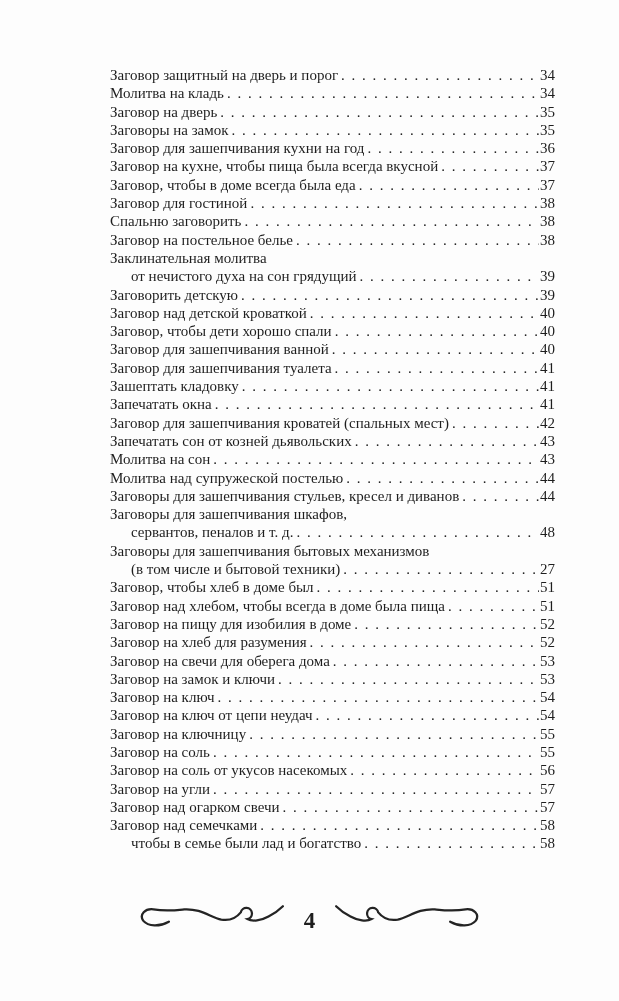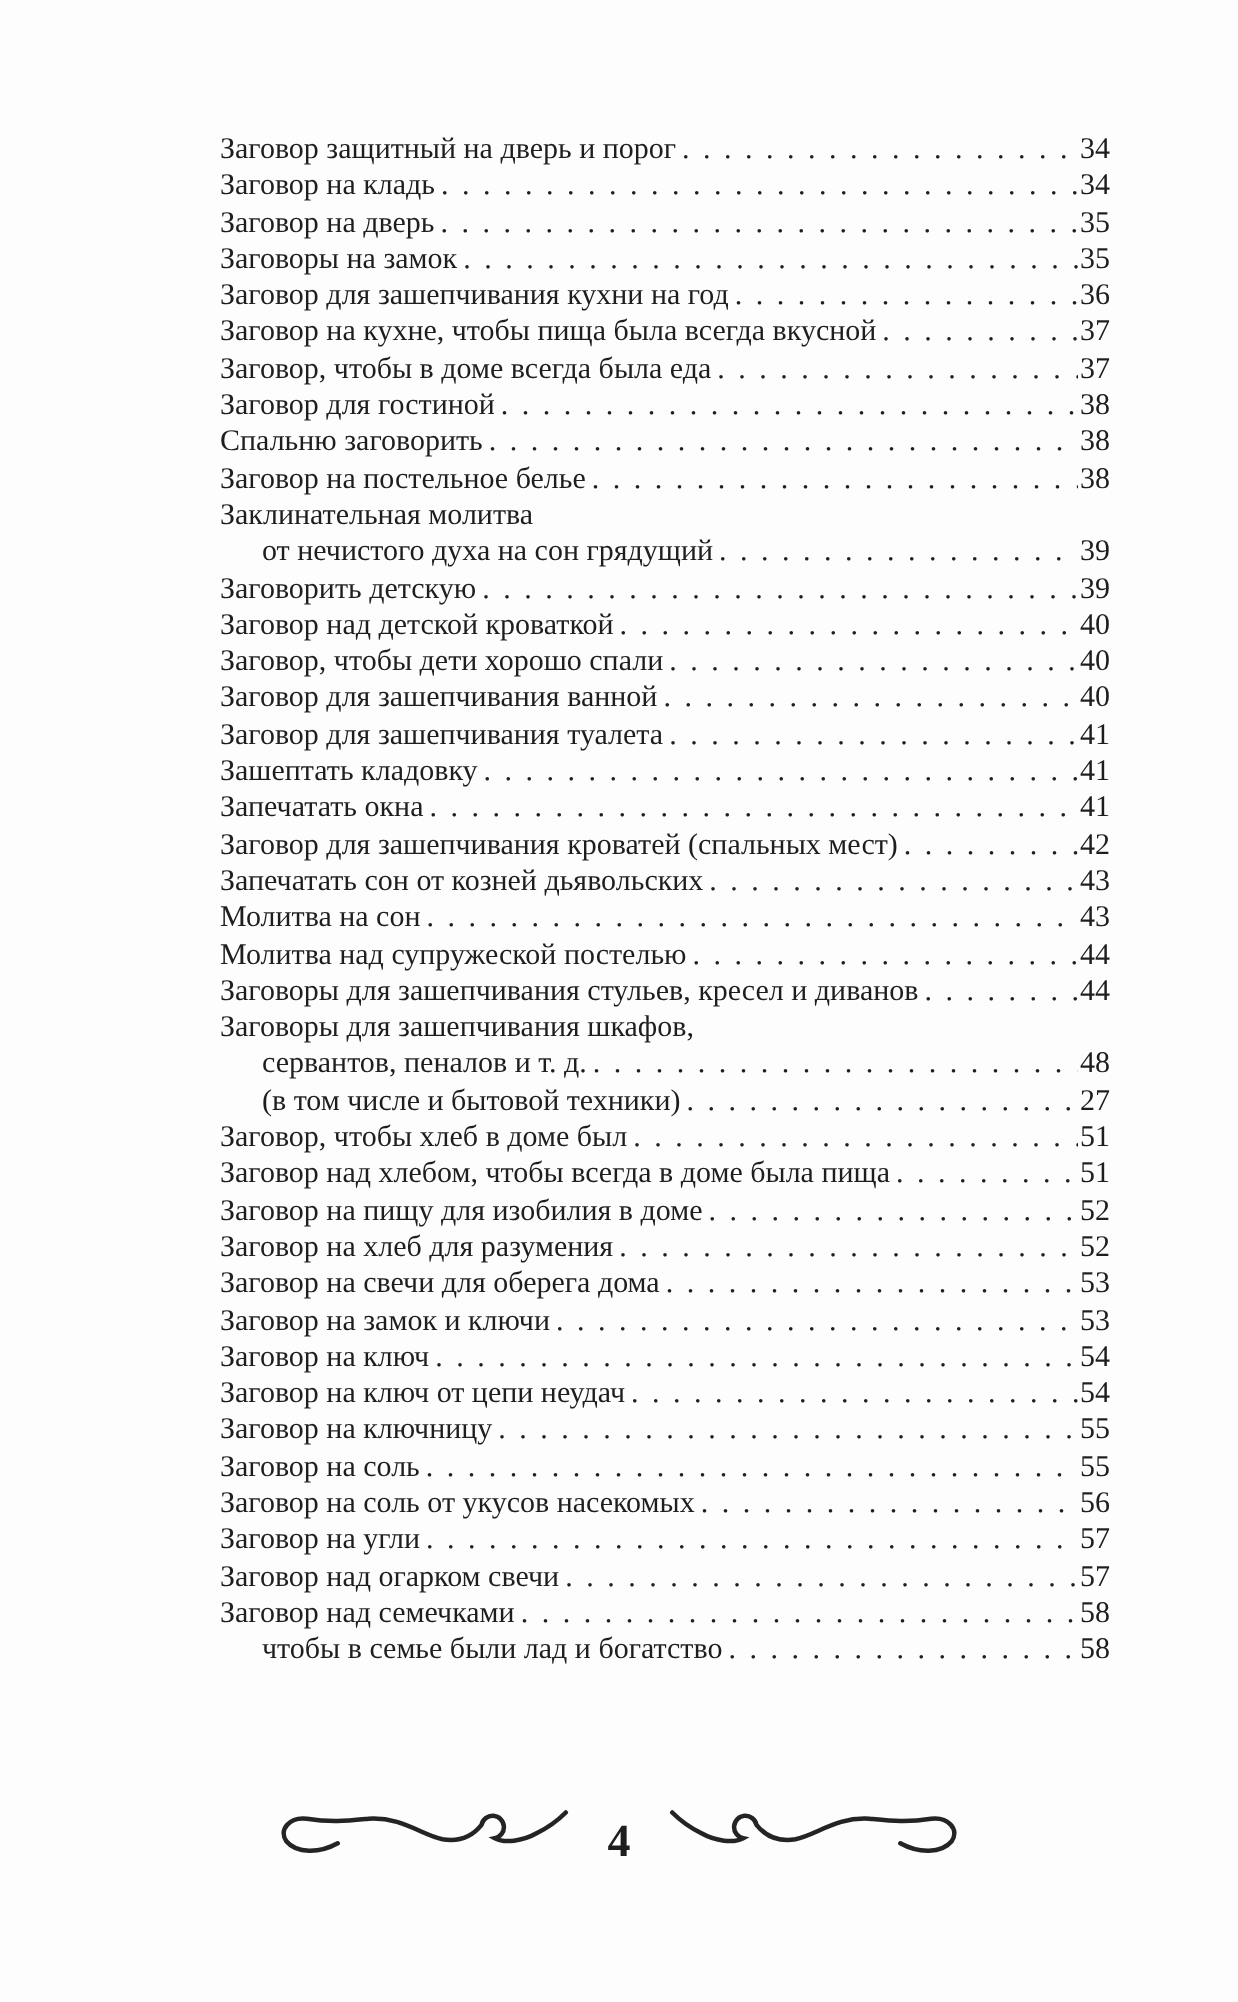--- a/index.html
+++ b/index.html
@@ -67,21 +67,21 @@
   <div class="toc">
       <div>
         <div class="toc-line">
           <span class="title">Заговор защитный на дверь и порог</span>
           <span class="dots"></span>
           <span class="pagenum">34</span>
         </div>
       </div>
       <div>
         <div class="toc-line">
-          <span class="title">Заговор на кладь</span>
+          <span class="title">Молитва на кладь</span>
           <span class="dots"></span>
           <span class="pagenum">34</span>
         </div>
       </div>
       <div>
         <div class="toc-line">
           <span class="title">Заговор на дверь</span>
           <span class="dots"></span>
           <span class="pagenum">35</span>
         </div>
@@ -233,20 +233,23 @@
         <div class="toc-line">
           <span class="title">Заговоры для зашепчивания шкафов,</span>
         </div>
         <div class="toc-line indent">
           <span class="title">сервантов, пеналов и т. д.</span>
           <span class="dots"></span>
           <span class="pagenum">48</span>
         </div>
       </div>
       <div>
+        <div class="toc-line">
+          <span class="title">Заговоры для зашепчивания бытовых механизмов</span>
+        </div>
         <div class="toc-line indent">
           <span class="title">(в том числе и бытовой техники)</span>
           <span class="dots"></span>
           <span class="pagenum">27</span>
         </div>
       </div>
       <div>
         <div class="toc-line">
           <span class="title">Заговор, чтобы хлеб в доме был</span>
           <span class="dots"></span>

